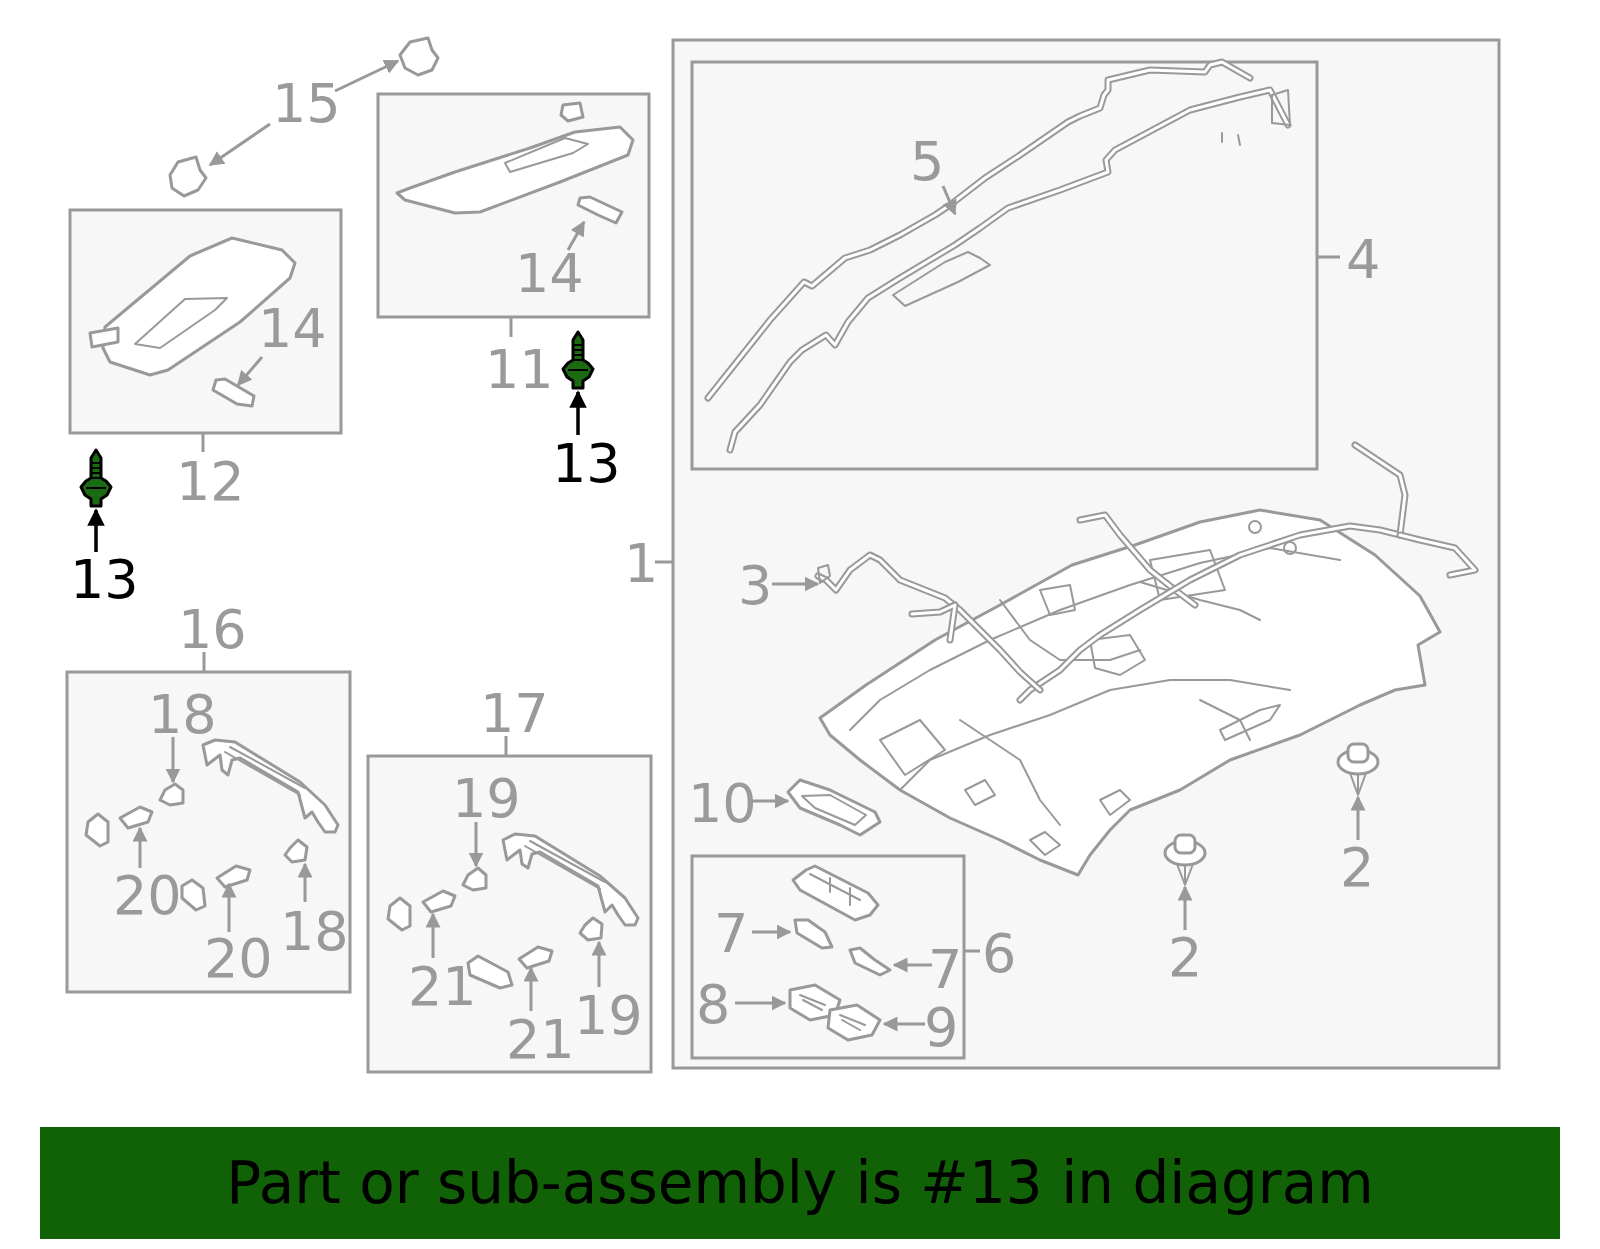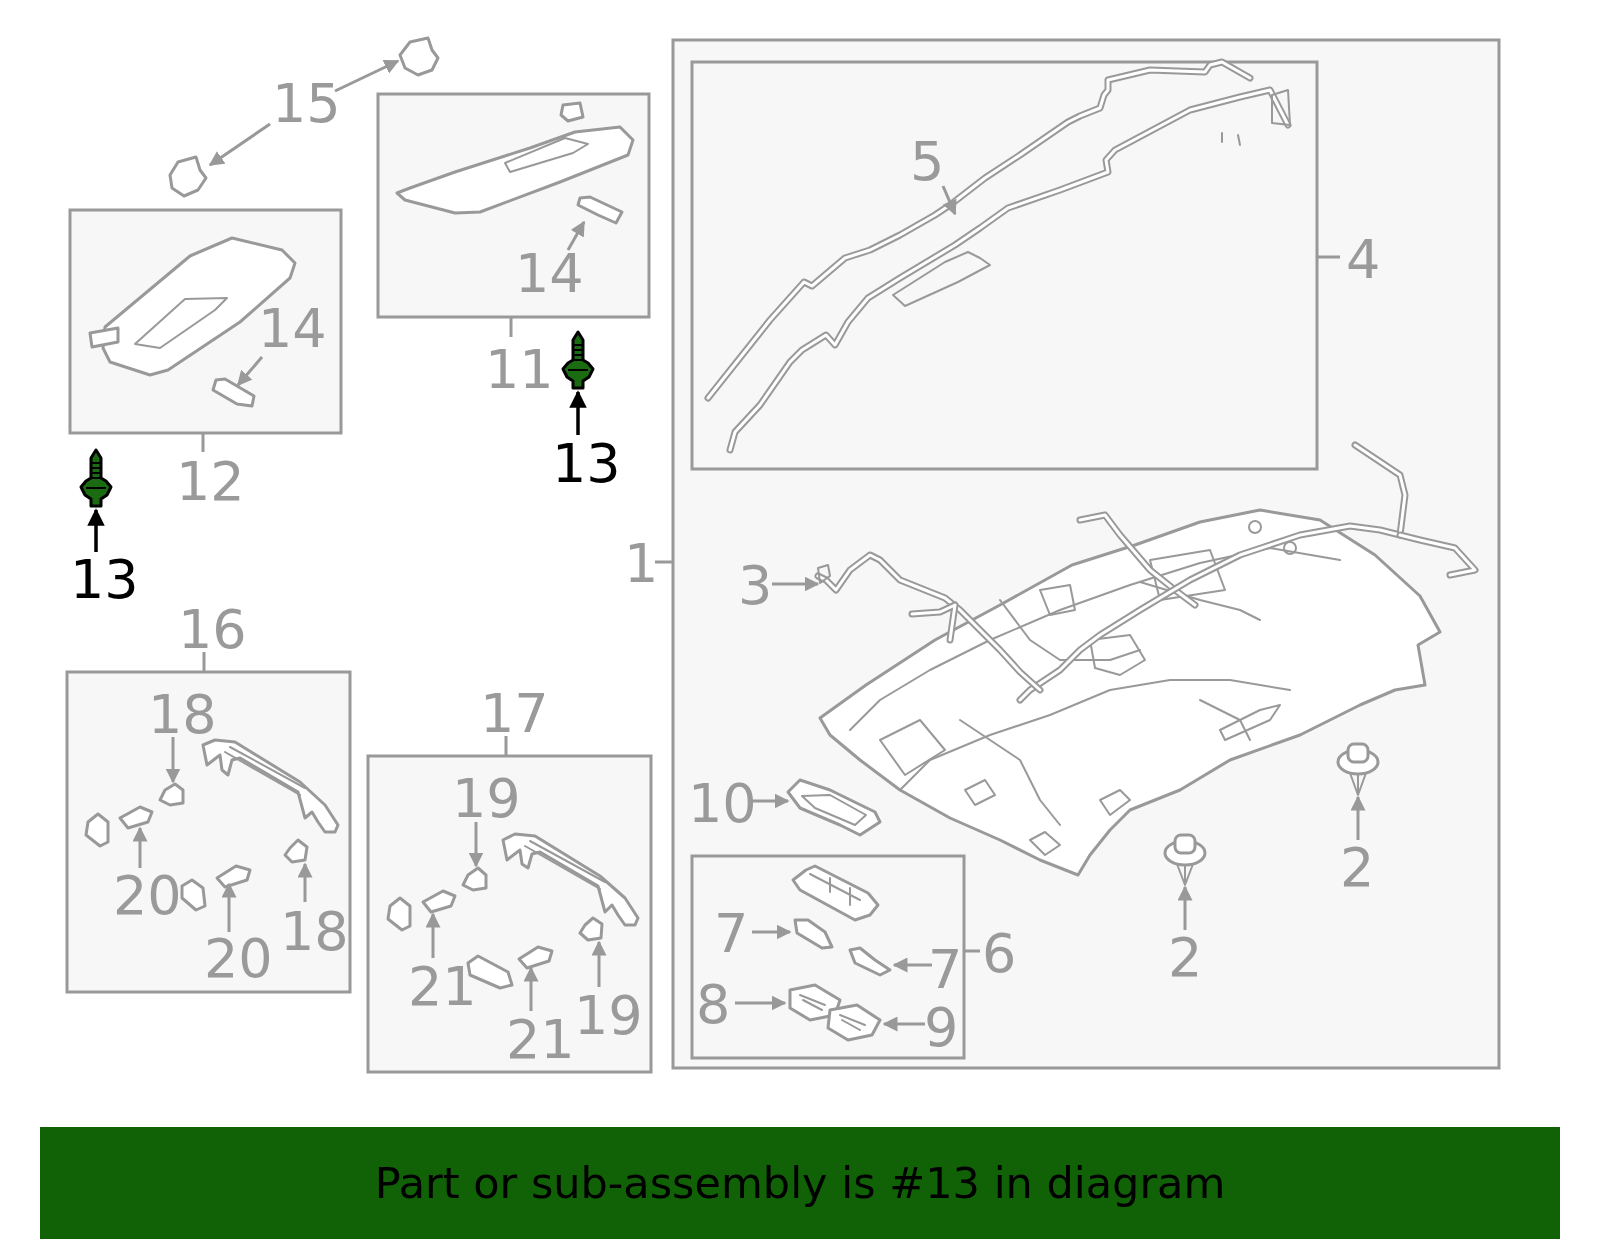--- a/index.html
+++ b/index.html
@@ -10,21 +10,21 @@
   .thin { fill:none; stroke:#999999; stroke-width:2; stroke-linejoin:round; stroke-linecap:round; }
   .rail { fill:none; stroke:#999999; stroke-width:7; stroke-linejoin:round; stroke-linecap:round; }
   .rail-in { fill:none; stroke:#ffffff; stroke-width:3; stroke-linejoin:round; stroke-linecap:round; }
   .lead { fill:none; stroke:#999999; stroke-width:3; }
   .lbl { fill:#9a9a9a; font-family:"DejaVu Sans", sans-serif; font-size:54px; }
   .lbl-hi { fill:#000000; font-family:"DejaVu Sans", sans-serif; font-size:54px; }
   .bolt-body { fill:#1b6b12; stroke:#000000; stroke-width:3; stroke-linejoin:round; }
   .bolt-line { stroke:#000000; stroke-width:2; fill:none; }
   .black-lead { stroke:#000000; stroke-width:3.5; fill:none; }
   #banner { position:absolute; left:40px; top:1127px; width:1520px; height:112px; background:#116106; display:flex; flex-direction:column; align-items:center; justify-content:center; }
-  #banner span { display:block; color:#000000; font-family:"DejaVu Sans", sans-serif; font-size:43px; line-height:48px; white-space:nowrap; }
+  #banner span { display:block; color:#000000; font-family:"DejaVu Sans", sans-serif; font-size:58px; line-height:48px; white-space:nowrap; }
 </style>
 </head>
 <body>
 
 <svg id="diagram" viewBox="0 0 1600 1249" xmlns="http://www.w3.org/2000/svg">
   <defs>
     <marker id="arrG" viewBox="0 0 10 10" refX="9" refY="5" markerWidth="5" markerHeight="5" orient="auto">
       <path d="M0,0 L10,5 L0,10 z" fill="#999999"></path>
     </marker>
     <marker id="arrK" viewBox="0 0 10 10" refX="9" refY="5" markerWidth="5" markerHeight="5" orient="auto">

